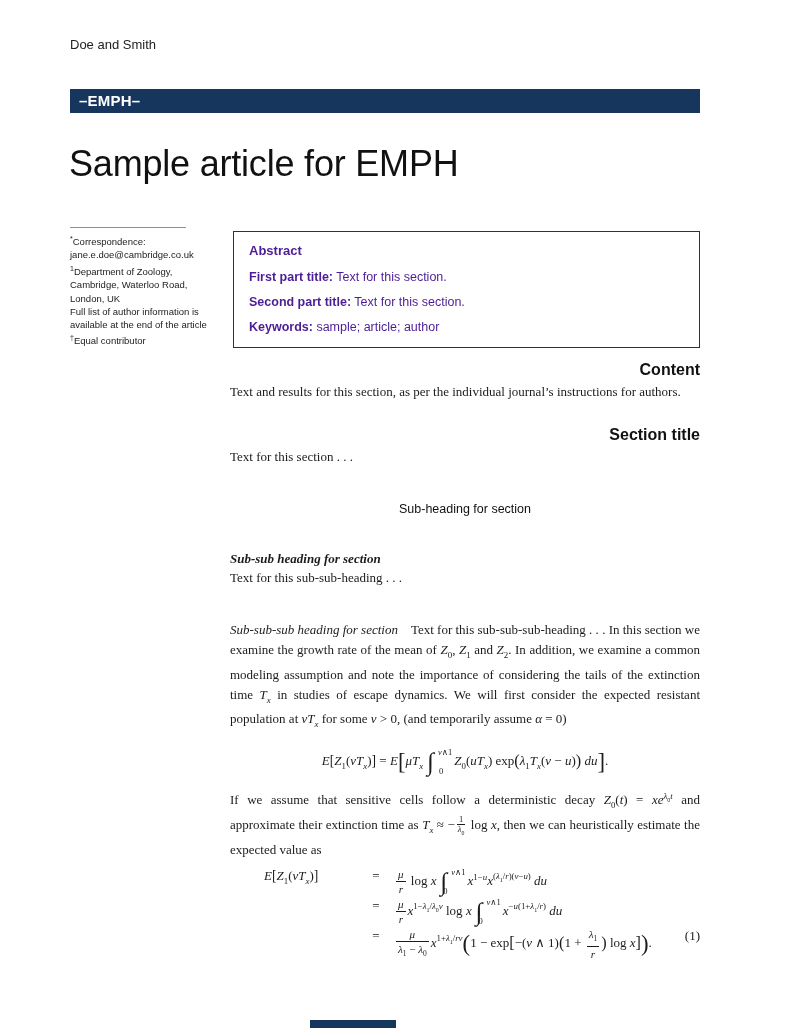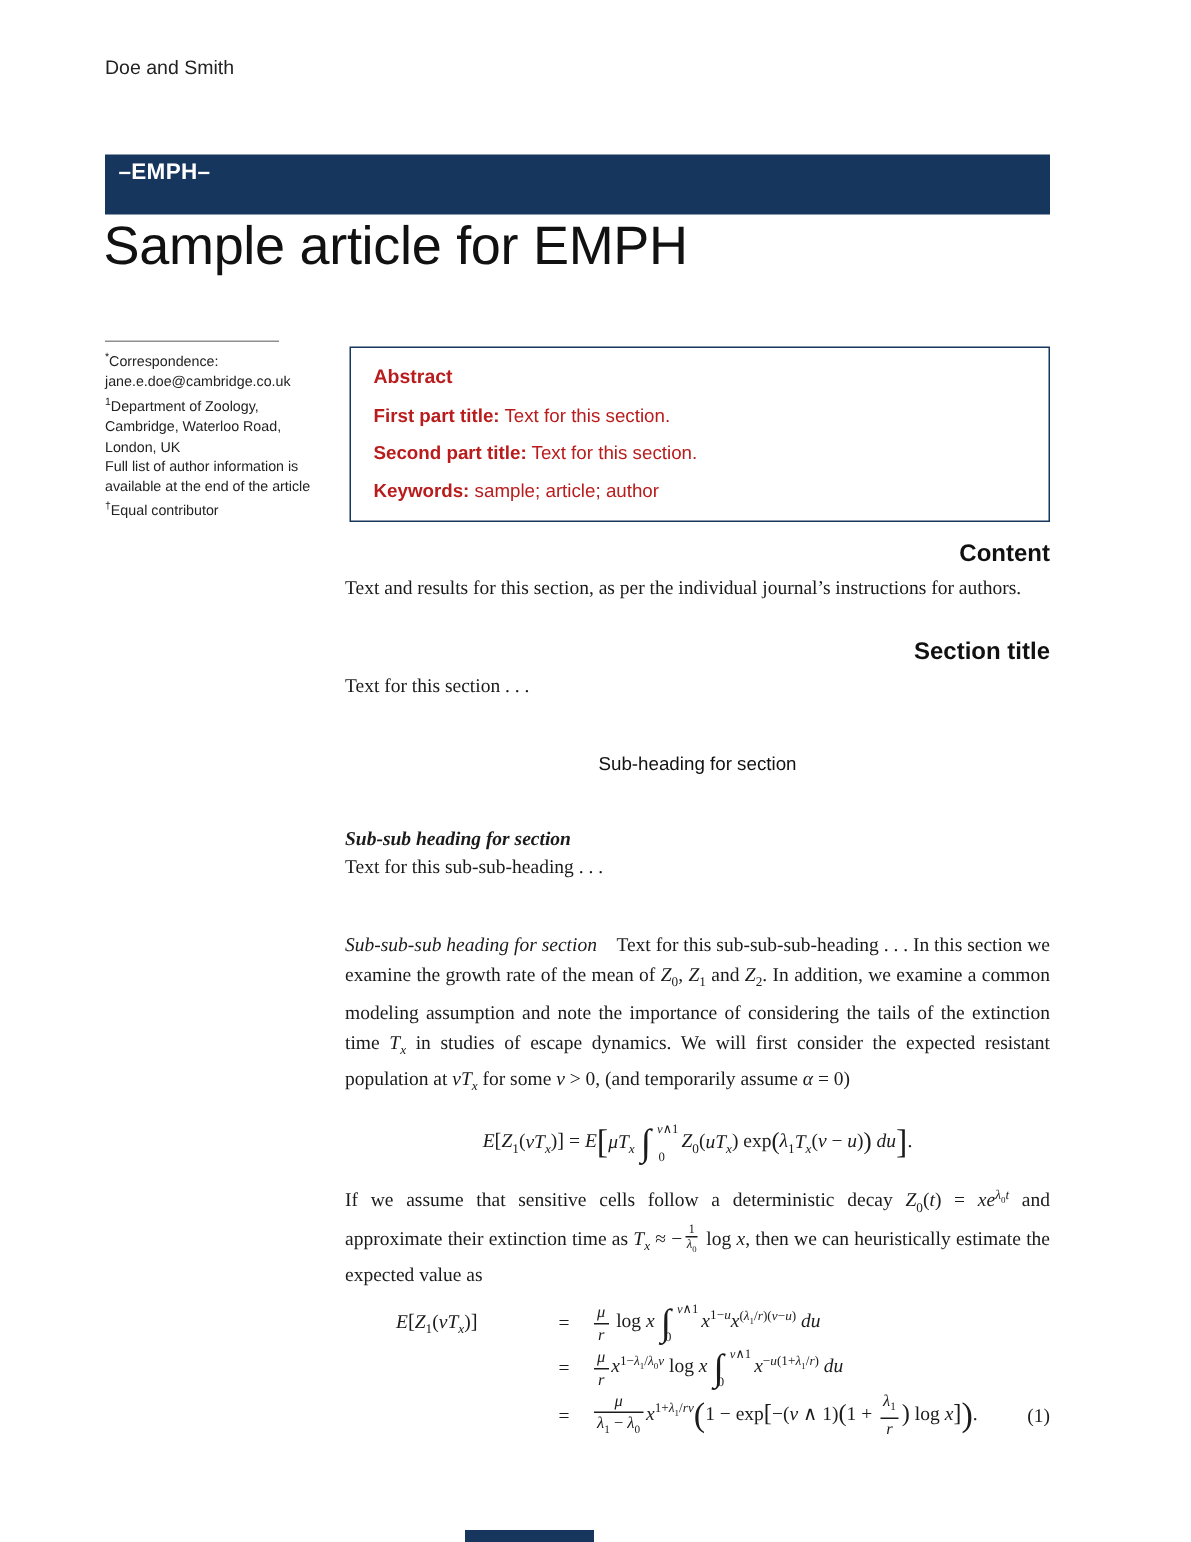--- a/index.html
+++ b/index.html
@@ -3,21 +3,21 @@
 <meta charset="utf-8">
 <style>
   html,body{margin:0;padding:0;background:#ffffff;}
   body{width:794px;height:1028px;position:relative;overflow:hidden;
        font-family:"Liberation Serif",serif;color:#1b1b1b;}
   .page{position:absolute;inset:0;background:#fff;}
 
   .running-head{position:absolute;left:70px;top:37px;
     font-family:"Liberation Sans",sans-serif;font-size:13px;color:#222;}
 
-  .banner{position:absolute;left:70px;top:103px;width:630px;height:40px;
+  .banner{position:absolute;left:70px;top:89px;width:630px;height:24px;
     background:#17365d;color:#fff;font-family:"Liberation Sans",sans-serif;
     font-weight:bold;font-size:15px;line-height:24px;padding-left:9px;
     box-sizing:border-box;letter-spacing:.2px;}
 
   .title{position:absolute;left:69px;top:143px;margin:0;
     font-family:"Liberation Sans",sans-serif;font-weight:500;
     font-size:36px;letter-spacing:-.2px;color:#111;}
 
   .authors{position:absolute;left:70px;top:197px;
     font-family:"Liberation Sans",sans-serif;font-size:13.5px;color:#111;}
@@ -25,21 +25,21 @@
 
   .sidebar{position:absolute;left:70px;top:227px;width:152px;
     font-family:"Liberation Sans",sans-serif;font-size:9.5px;
     line-height:13.3px;color:#222;}
   .sidebar .rule{border-top:1px solid #8f8f8f;width:116px;margin-bottom:4px;}
   .sidebar sup{font-size:7px;}
 
   .abstract-box{position:absolute;left:233px;top:231px;width:467px;
     box-sizing:border-box;border:1.6px solid #17365d;
     padding:11px 15px 12px 15px;
-    font-family:"Liberation Sans",sans-serif;font-size:12.5px;color:#b91c1c;}
+    font-family:"Liberation Sans",sans-serif;font-size:12.5px;color:#4c1d95;}
   .abs-heading{font-weight:bold;font-size:13px;margin-bottom:11px;}
   .abs-item{margin-bottom:9px;line-height:16px;}
   .abs-item:last-child{margin-bottom:0;}
   .abs-label{font-weight:bold;}
 
   .main{position:absolute;left:230px;top:360px;width:470px;
     font-size:13px;line-height:20px;text-align:justify;color:#1b1b1b;}
   .main p{margin:0;}
   .h-section{font-family:"Liberation Sans",sans-serif;font-size:16px;
     font-weight:bold;margin:0 0 3px 0;text-align:right;color:#111;line-height:19px;}
@@ -47,21 +47,21 @@
     font-weight:normal;margin:0 0 1px 0;text-align:center;color:#111;line-height:17px;}
   .h-subsub{font-style:italic;font-size:13px;margin:0 0 1px 0;
     text-align:left;line-height:17px;}
   .sp1{margin-top:23px !important;}
   .sp2{margin-top:34px !important;}
   .sp3{margin-top:32px !important;}
 
   
   .eq{display:block;text-align:center;margin:14px 0 10px 0;line-height:normal;}
   .eqarray{margin-top:8px;}
-  .eqrow{display:flex;align-items:center;margin:2px 0;line-height:normal;
+  .eqrow{display:flex;align-items:flex-start;margin:2px 0;line-height:normal;
     text-align:left;}
   .eqlhs{width:128px;box-sizing:border-box;padding-left:34px;text-align:left;}
   .eqrel{width:36px;text-align:center;}
   .eqrhs{flex:1;text-align:left;}
   .eqtag{width:38px;text-align:right;}
 
   .db{font-size:105%;}
   .bb{font-size:175%;font-weight:300;vertical-align:-4px;line-height:0;}
   .mb{font-size:125%;vertical-align:-1px;line-height:0;}
   sup{font-size:68%;}

